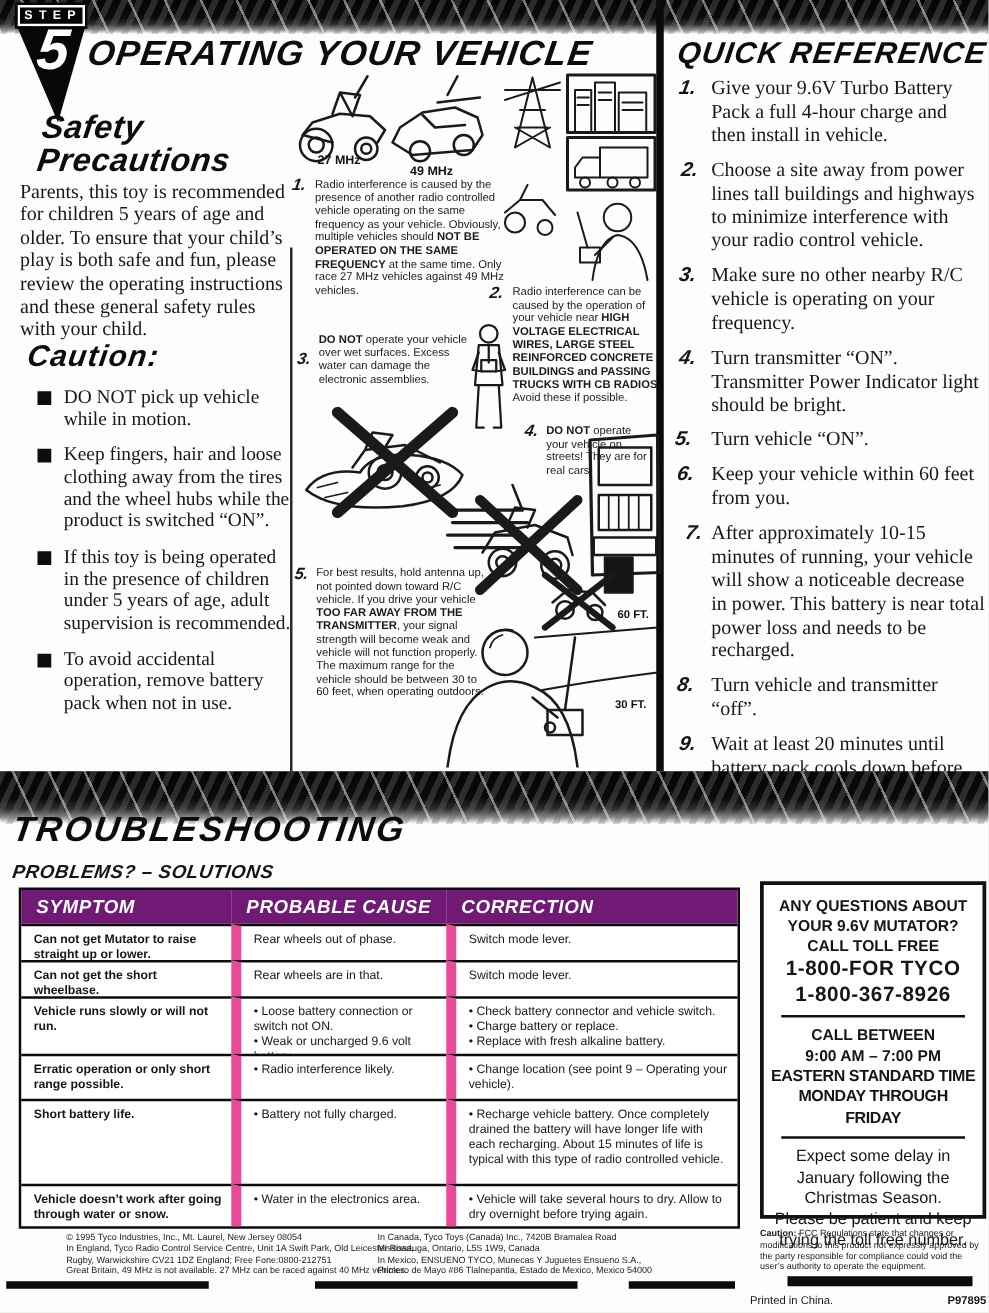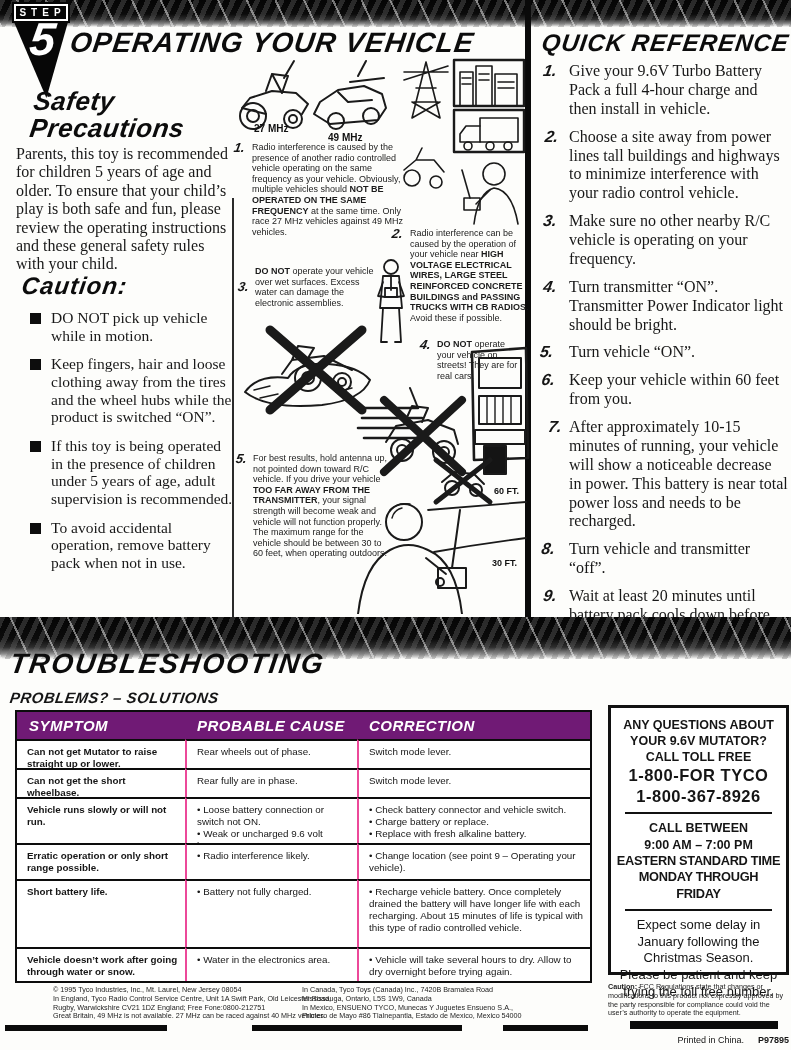--- a/index.html
+++ b/index.html
@@ -78,21 +78,21 @@
   .th {
     background:#701a75; color:#fff;
     font:bold italic 15px/17px "Liberation Sans", sans-serif;
     letter-spacing:0.5px; padding:5px 0 0 12px; transform:skewX(0);
   }
   .td {
     font:9.8px/1.22 "Liberation Sans", sans-serif; color:#161616;
     padding:5px 7px 2px 10px; border-top:2px solid #0c0c0c;
     overflow:hidden;
   }
-  .td.cb { border-left:2px solid #ec4899; }
+  .td.cb { border-left:8px solid #ec4899; }
   .td.sym { font-weight:bold; }
 
   
   .help-box {
     border:3px solid #111; background:#fff; text-align:center; padding:9px 4px 0 4px;
   }
   .hb1 { font:bold 12.5px/1.28 "Liberation Sans", sans-serif; }
   .hb-phone { font:bold 16.5px/1.25 "Liberation Sans", sans-serif; letter-spacing:0.5px; }
   .hb-rule { border:0; border-top:2px solid #111; margin:6px 10px; }
   .hb2 { font:bold 12.5px/1.3 "Liberation Sans", sans-serif; }
@@ -341,21 +341,21 @@
   <div class="abs tbl" style="left:15px;top:710px;">
     <div class="th">SYMPTOM</div>
     <div class="th">PROBABLE CAUSE</div>
     <div class="th">CORRECTION</div>
 
     <div class="td sym">Can not get Mutator to raise straight up or lower.</div>
     <div class="td cb pre">Rear wheels out of phase.</div>
     <div class="td cb pre">Switch mode lever.</div>
 
     <div class="td sym">Can not get the short wheelbase.</div>
-    <div class="td cb pre">Rear fully are in phase.</div>
+    <div class="td cb pre">Rear wheels are in that.</div>
     <div class="td cb pre">Switch mode lever.</div>
 
     <div class="td sym">Vehicle runs slowly or will not run.</div>
     <div class="td cb pre">• Loose battery connection or switch not ON.
 • Weak or uncharged 9.6 volt battery.
 • Weak 9 volt controller battery.</div>
     <div class="td cb pre">• Check battery connector and vehicle switch.
 • Charge battery or replace.
 • Replace with fresh alkaline battery.</div>
 
@@ -401,18 +401,18 @@
 Primero de Mayo #86 Tlalnepantla, Estado de Mexico, Mexico 54000</div>
   <div class="abs foot" style="left:608px;top:983px;width:181px;">
     <b>Caution:</b><span> FCC Regulations state that changes or modifications to this product not expressly approved by the party responsible for compliance could void the user’s authority to operate the equipment.</span>
   </div>
 
   <div class="bar" style="left:5px;top:1025px;width:162px;height:6px;"></div>
   <div class="bar" style="left:252px;top:1025px;width:210px;height:6px;"></div>
   <div class="bar" style="left:503px;top:1025px;width:85px;height:6px;"></div>
   <div class="bar" style="left:630px;top:1021px;width:148px;height:8px;"></div>
 
-  <div class="abs printed" style="left:600px;top:1036px;width:189px;">
+  <div class="abs printed" style="left:600px;top:1036px;width:189px;justify-content:space-between;">
     <span>Printed in China.</span>
     <span class="pn">P97895</span>
   </div>
 
 </div>
 
 </body></html>

